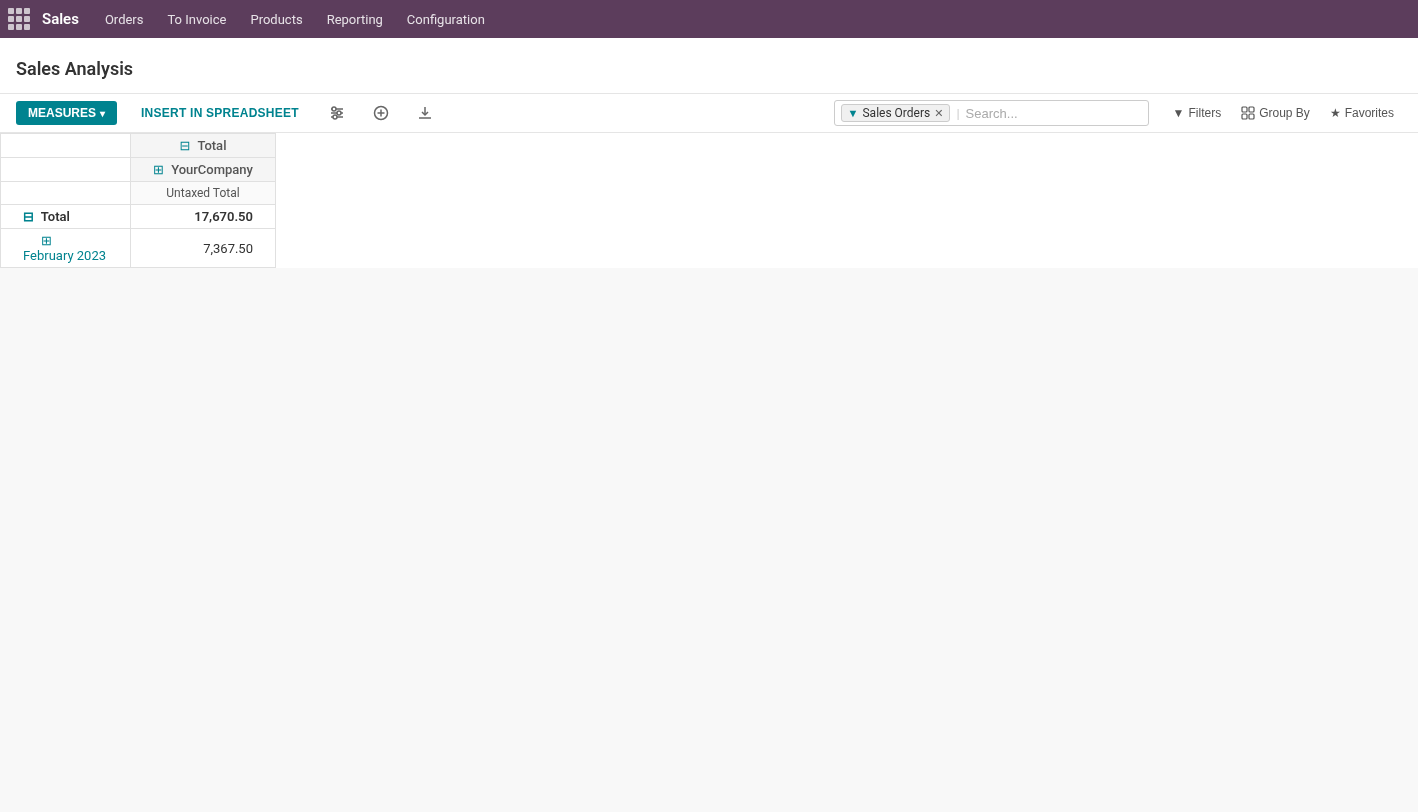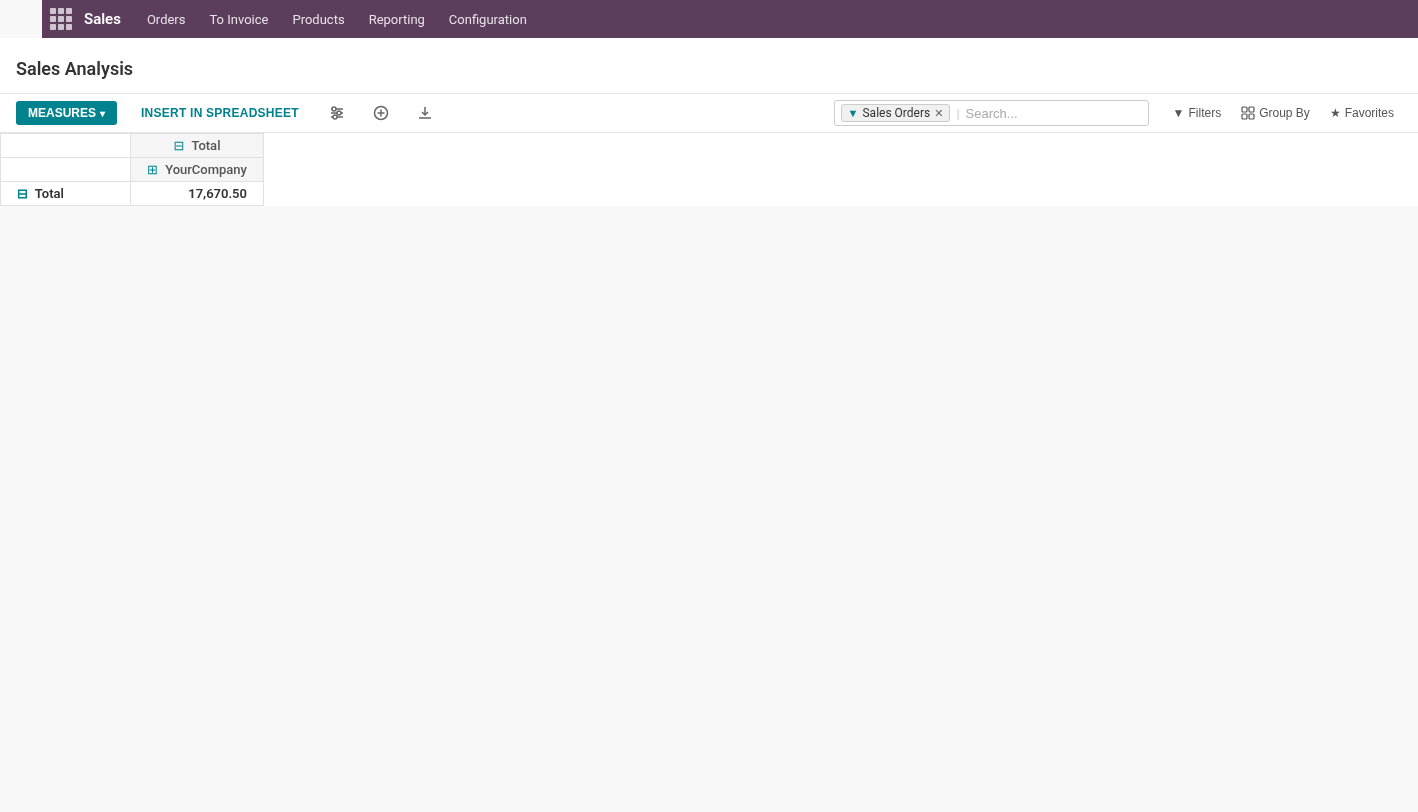--- a/index.html
+++ b/index.html
@@ -6,21 +6,20 @@
     body { font-family: -apple-system, BlinkMacSystemFont, 'Segoe UI', Roboto, sans-serif; font-size: 13px; background: #f8f8f8; }
 
     
     .topnav {
       background: #5c3d5c;
       display: flex;
       align-items: center;
       height: 38px;
       padding: 0 8px;
       gap: 4px;
-      margin-left: 42px;
     }
     .topnav-grid {
       display: grid;
       grid-template-columns: repeat(3,6px);
       grid-template-rows: repeat(3,6px);
       gap: 2px;
       margin-right: 8px;
       cursor: pointer;
     }
     .topnav-grid-dot { background: rgba(255,255,255,0.7); border-radius: 1px; }
@@ -159,21 +158,21 @@
     .table-area {
       background: #fff;
       margin: 0;
     }
     .pivot-table {
       border-collapse: collapse;
       min-width: 240px;
     }
     .pivot-table th, .pivot-table td {
       border: 1px solid #e0e0e0;
-      padding: 4px 16px;
+      padding: 4px 22px;
       font-size: 13px;
     }
     .pivot-header-row th {
       background: #f5f5f5;
       color: #555;
       font-weight: 500;
       text-align: center;
     }
     .pivot-subheader th {
       background: #fafafa;
@@ -308,28 +307,40 @@
             <span>Total</span>
           </th>
         </tr>
         <tr class="pivot-header-row">
           <th style="width:130px; background:#fff; border:1px solid #e0e0e0;"></th>
           <th class="col-label-company">
             <span class="expand-icon">⊞</span>
             <span>YourCompany</span>
           </th>
         </tr>
+        <tr class="pivot-subheader">
+          <th style="width:130px; background:#fff; border:1px solid #e0e0e0;"></th>
+          <th class="col-label-untaxed">Untaxed Total</th>
+        </tr>
       </thead>
       <tbody>
 
         <tr class="row-total">
           <td class="row-label">
             <span class="collapse-icon">⊟</span>
             <span>Total</span>
           </td>
           <td class="value-cell">17,670.50</td>
         </tr>
 
+        <tr class="row-data">
+          <td class="row-label">
+            <span style="padding-left:18px;"></span>
+            <span class="expand-icon">⊞</span>
+            <span class="row-label-link">February 2023</span>
+          </td>
+          <td class="value-cell">7,367.50</td>
+        </tr>
 
       </tbody>
     </table>
   </div>
 </div>
 
 </body></html>

